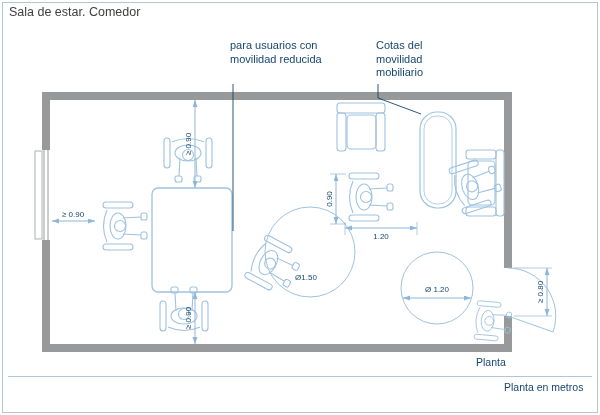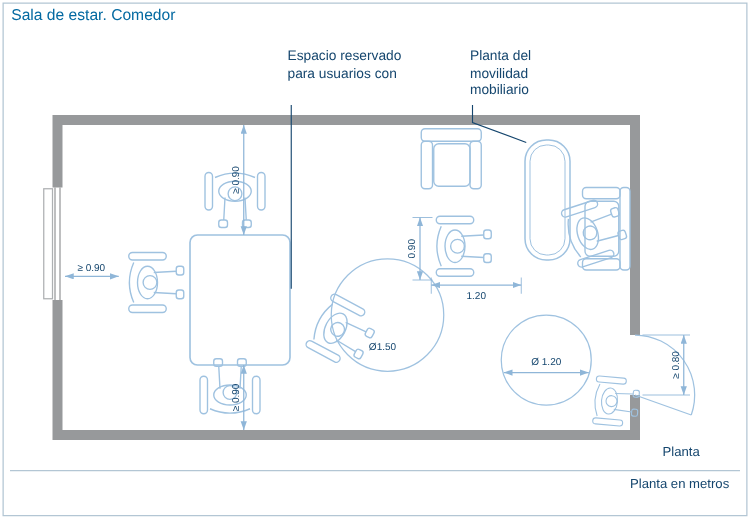--- a/index.html
+++ b/index.html
@@ -2,44 +2,44 @@
 <html><head>
 <meta charset="utf-8">
 <style>
   html,body{margin:0;padding:0}
   body{
     width:600px;height:415px;position:relative;background:#ffffff;
     font-family:"Liberation Sans",sans-serif;overflow:hidden;
   }
   .frame{position:absolute;left:2px;top:2px;right:2px;bottom:2px;
     border:1px solid #b3c6d4;pointer-events:none}
-  .title{position:absolute;left:9px;top:5px;font-size:12.5px;color:#0369a1}
+  .title{position:absolute;left:9px;top:5px;font-size:12.5px;color:#404040}
   .annotation{position:absolute;font-size:11px;line-height:13.5px;color:#15466e}
   .annotation.a1{left:230px;top:39px}
   .annotation.a2{left:376px;top:39px}
   svg.plan{position:absolute;left:0;top:0}
   svg text{font-family:"Liberation Sans",sans-serif;font-size:8px;fill:#15466e}
-  .view-label{position:absolute;left:530px;top:356px;font-size:10.5px;color:#15466e}
+  .view-label{position:absolute;left:476px;top:356px;font-size:10.5px;color:#15466e}
   .separator{position:absolute;left:8px;right:8px;top:376px;border-top:1px solid #b3c6d4}
   .units-label{position:absolute;left:504px;top:381px;font-size:10.5px;color:#15466e}
 </style>
 </head>
 <body>
 
 <div class="frame"></div>
 
 <div class="title">Sala de estar. Comedor</div>
 
 <div class="annotation a1">
-  <div>Espacio reservado</div>
   <div>para usuarios con</div>
+  <div>movilidad reducida</div>
 </div>
 
 <div class="annotation a2">
-  <div>Planta del</div>
+  <div>Cotas del</div>
   <div>movilidad</div>
   <div>mobiliario</div>
 </div>
 
 <svg class="plan" width="600" height="415" viewBox="0 0 600 415">
   <defs>
     <marker id="arw" orient="auto-start-reverse" markerWidth="9" markerHeight="8" refX="7" refY="2.5" markerUnits="userSpaceOnUse">
       <path d="M0,0 L7,2.5 L0,5 Z" fill="#8fb6d8"></path>
     </marker>
     <g id="wc" fill="none" stroke="#9fc2e0" stroke-width="1.1">

